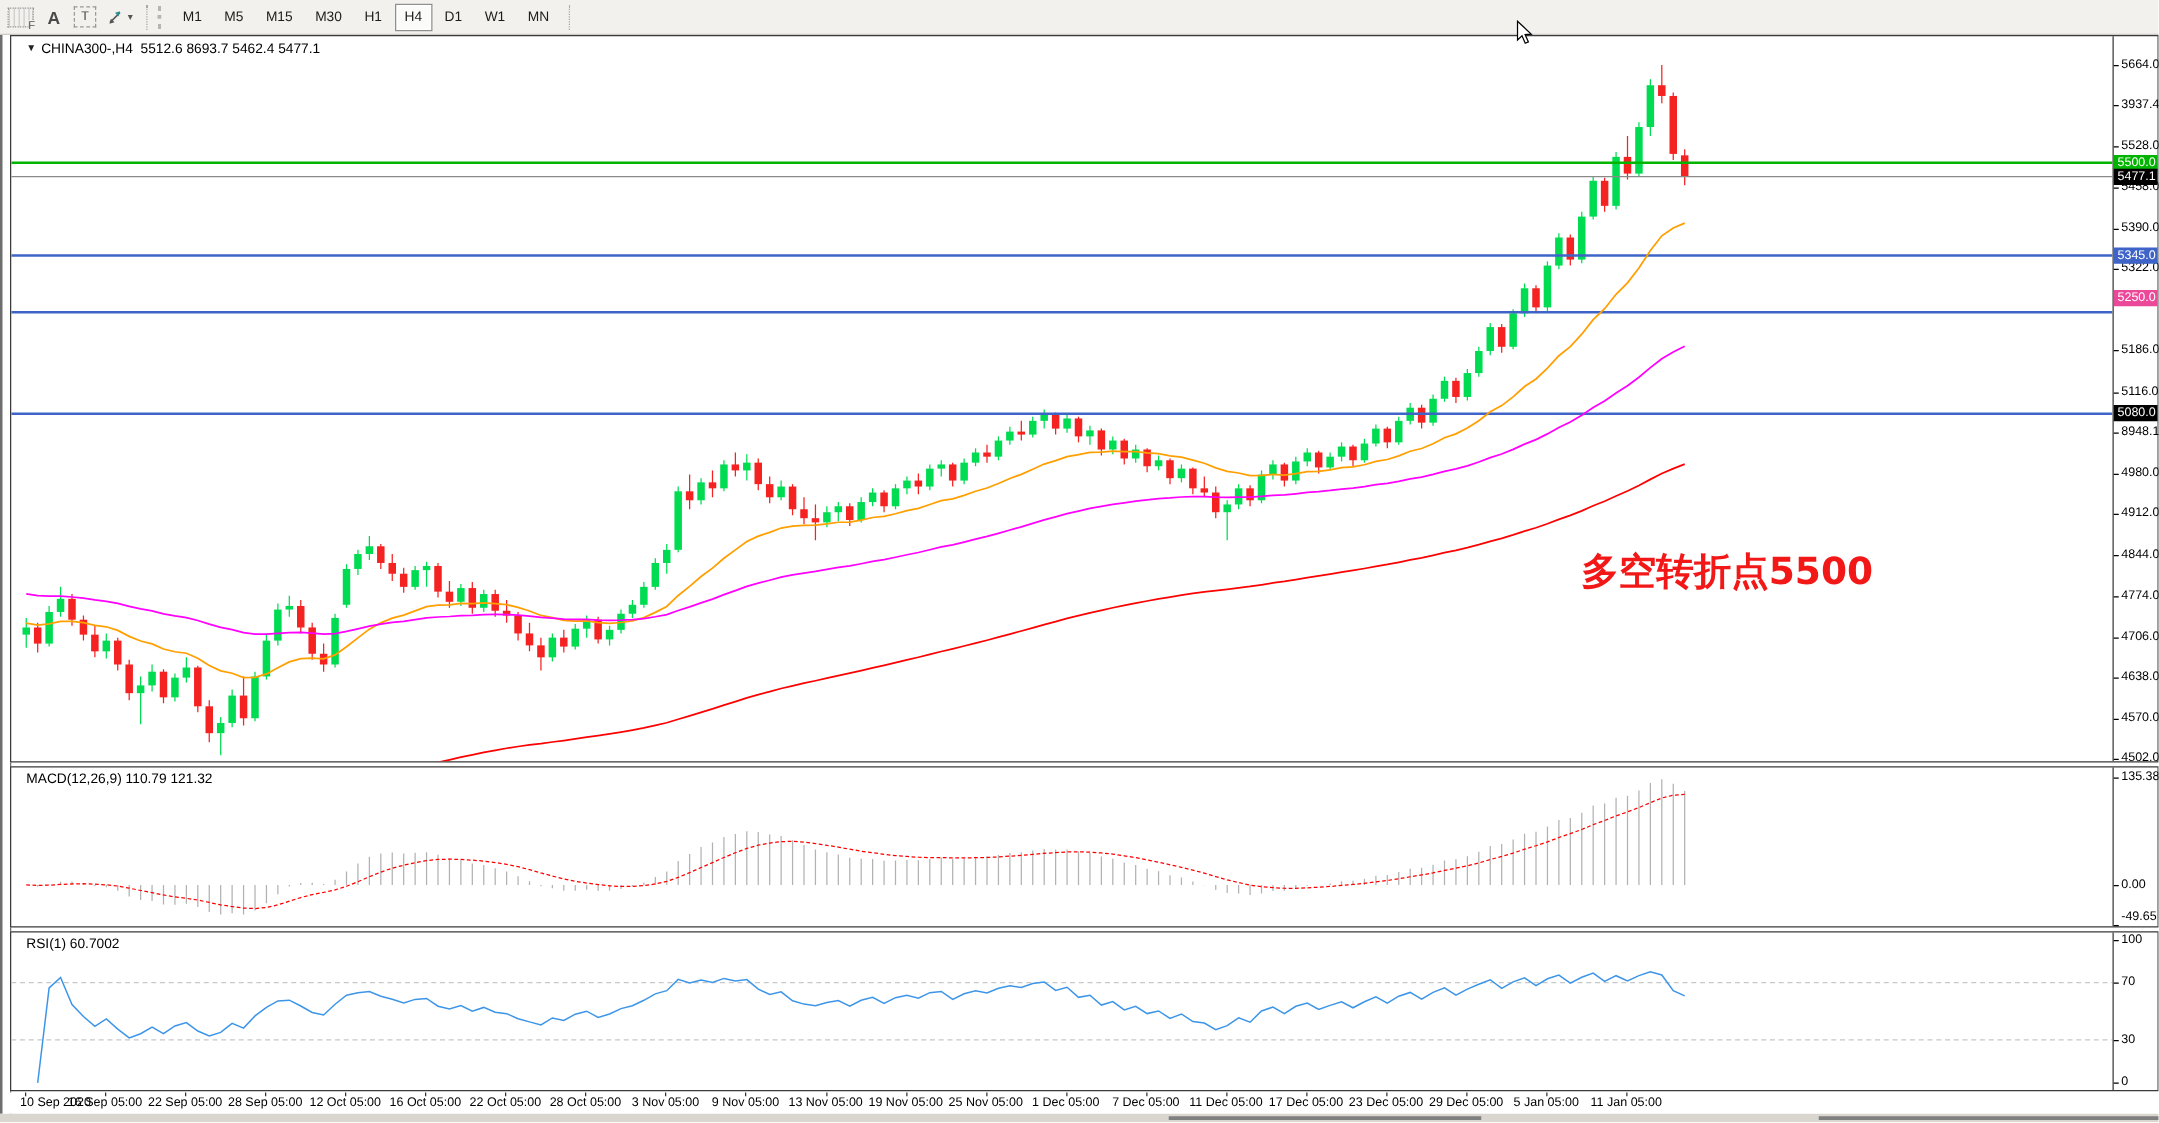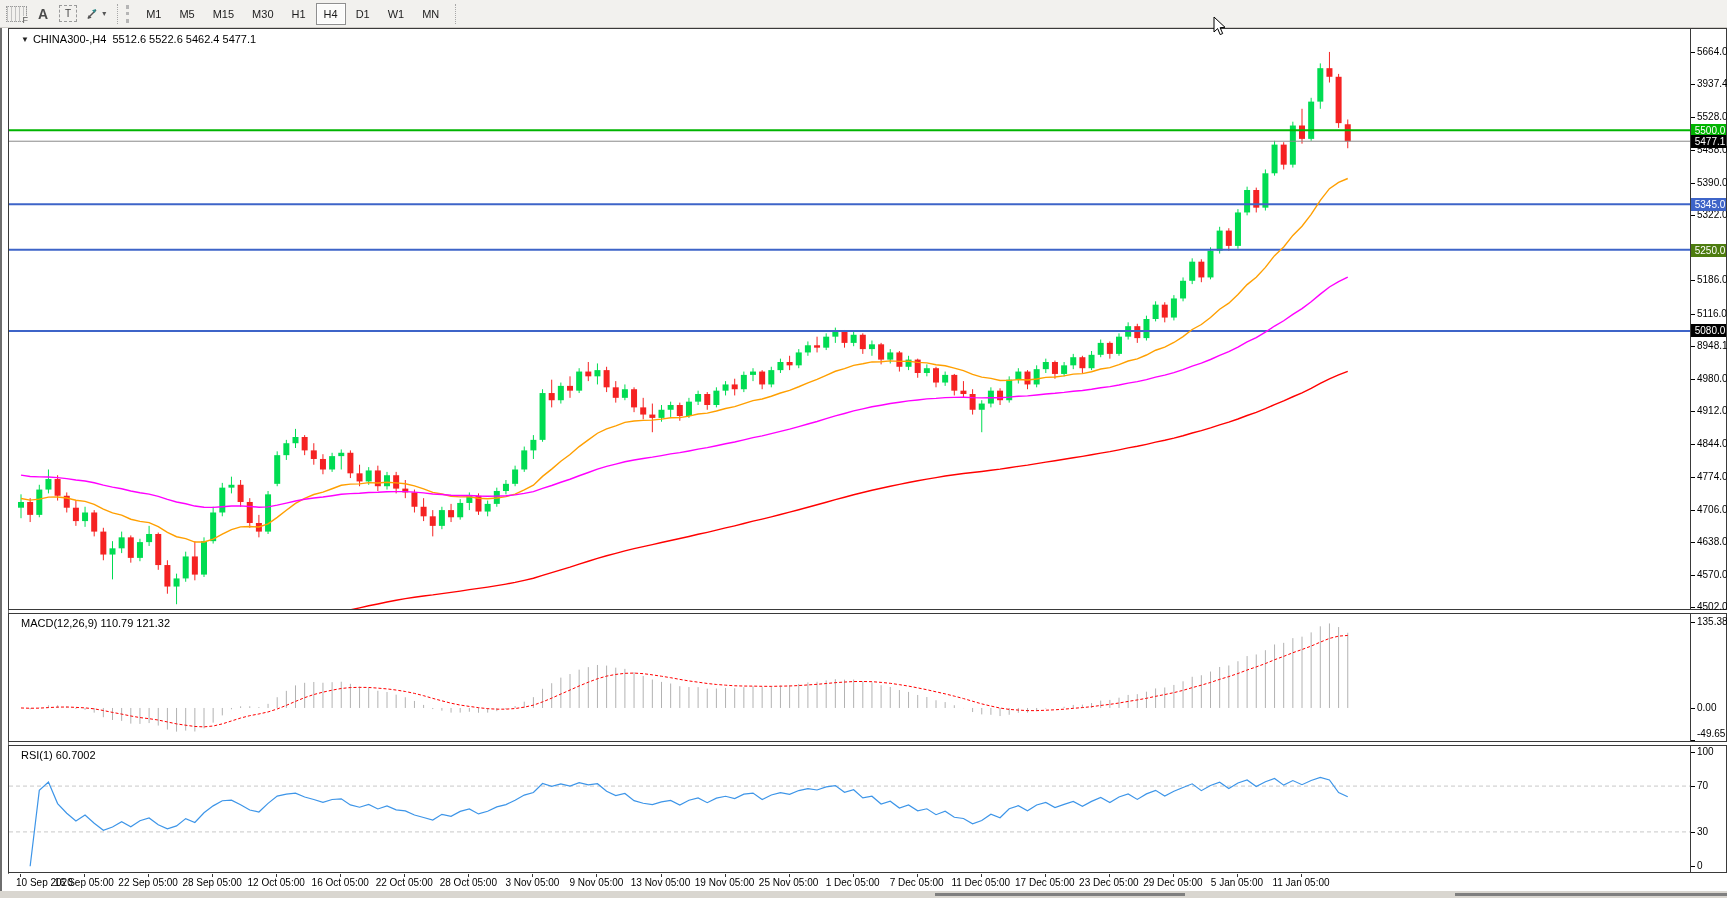--- a/index.html
+++ b/index.html
@@ -25,21 +25,21 @@
   
   .gutter{position:absolute;left:0;top:27px;width:6px;height:864px;background:#fff;
           border-left:2px solid #6e6e6e;border-right:1px solid #6e6e6e;}
   
   .panel{position:absolute;left:8px;width:1719px;background:#fff;border:1px solid #3a3a3a;box-sizing:border-box;}
   #main-panel{top:28px;height:582px;}
   #macd-panel{top:613px;height:129px;}
   #rsi-panel{top:745px;height:128px;}
   .panel svg{position:absolute;left:0;top:0;display:block;}
   .vline{position:absolute;left:1681px;top:0;bottom:0;width:1px;background:#3a3a3a;}
-  .axis-col{position:absolute;left:1682px;top:0;bottom:0;width:35px;font-size:10px;color:#000;text-align:center;}
+  .axis-col{position:absolute;left:1682px;top:0;bottom:0;width:35px;font-size:10px;color:#000;}
   .axis-label{position:absolute;left:6px;height:12px;line-height:12px;white-space:nowrap;}
   .axis-dash{position:absolute;left:0;width:4px;height:1px;background:#000;}
   .badge{position:absolute;left:0;width:35px;height:13px;line-height:13px;color:#fff;
          font-size:10px;padding-left:3px;box-sizing:border-box;white-space:nowrap;z-index:3;}
   .panel-title{position:absolute;left:12px;top:4px;font-size:11px;color:#000;z-index:5;white-space:nowrap;}
   .panel-title .tri{font-size:8px;vertical-align:1px;margin-right:4px;color:#222;}
   
   #dates{position:absolute;left:8px;top:874px;width:1719px;height:17px;background:#fff;font-size:10px;color:#000;}
   .date-label{position:absolute;top:3px;white-space:nowrap;transform:translateX(-50%);}
   .date-label.first{transform:none;}
@@ -425,26 +425,27 @@
         <div class="axis-label" style="top:474.63px">4706.0</div>
         <div class="axis-dash" style="top:513.11px"></div>
         <div class="axis-label" style="top:507.11px">4638.0</div>
         <div class="axis-dash" style="top:545.6px"></div>
         <div class="axis-label" style="top:539.6px">4570.0</div>
         <div class="axis-dash" style="top:578.09px"></div>
         <div class="axis-label" style="top:572.09px">4502.0</div>
         <div class="badge" style="top:94.79px;background:#00b400">5500.0</div>
         <div class="badge" style="top:105.73px;background:#000000">5477.1</div>
         <div class="badge" style="top:168.84px;background:#3e64c8">5345.0</div>
-        <div class="badge" style="top:215px;background:#4d7c0f">5250.0</div>
+        <div class="badge" style="top:203px;background:#ec4899">5250.0</div>
         <div class="badge" style="top:295.44px;background:#000000">5080.0</div>
       </div>
     <div class="panel-title">
-      <span class="tri">▼</span><span>CHINA300-,H4</span>&nbsp;&nbsp;<span>5512.6 5522.6 5462.4 5477.1</span>
+      <span class="tri">▼</span><span>CHINA300-,H4</span>&nbsp;&nbsp;<span>5512.6 8693.7 5462.4 5477.1</span>
     </div>
+    <div id="annotation" style="color: rgb(242, 24, 24);">多空转折点5500</div>
   </div>
 
   <div id="macd-panel" class="panel">
     <svg id="svg-macd" width="1681" height="127">
         <line x1="12" y1="93.98" x2="12" y2="93.98" stroke="#b2b2b2" stroke-width="1"></line>
         <line x1="21.15" y1="93.98" x2="21.15" y2="95.35" stroke="#b2b2b2" stroke-width="1"></line>
         <line x1="30.3" y1="93.98" x2="30.3" y2="93.72" stroke="#b2b2b2" stroke-width="1"></line>
         <line x1="39.45" y1="93.98" x2="39.45" y2="91.33" stroke="#b2b2b2" stroke-width="1"></line>
         <line x1="48.6" y1="93.98" x2="48.6" y2="91.26" stroke="#b2b2b2" stroke-width="1"></line>
         <line x1="57.75" y1="93.98" x2="57.75" y2="92.51" stroke="#b2b2b2" stroke-width="1"></line>

